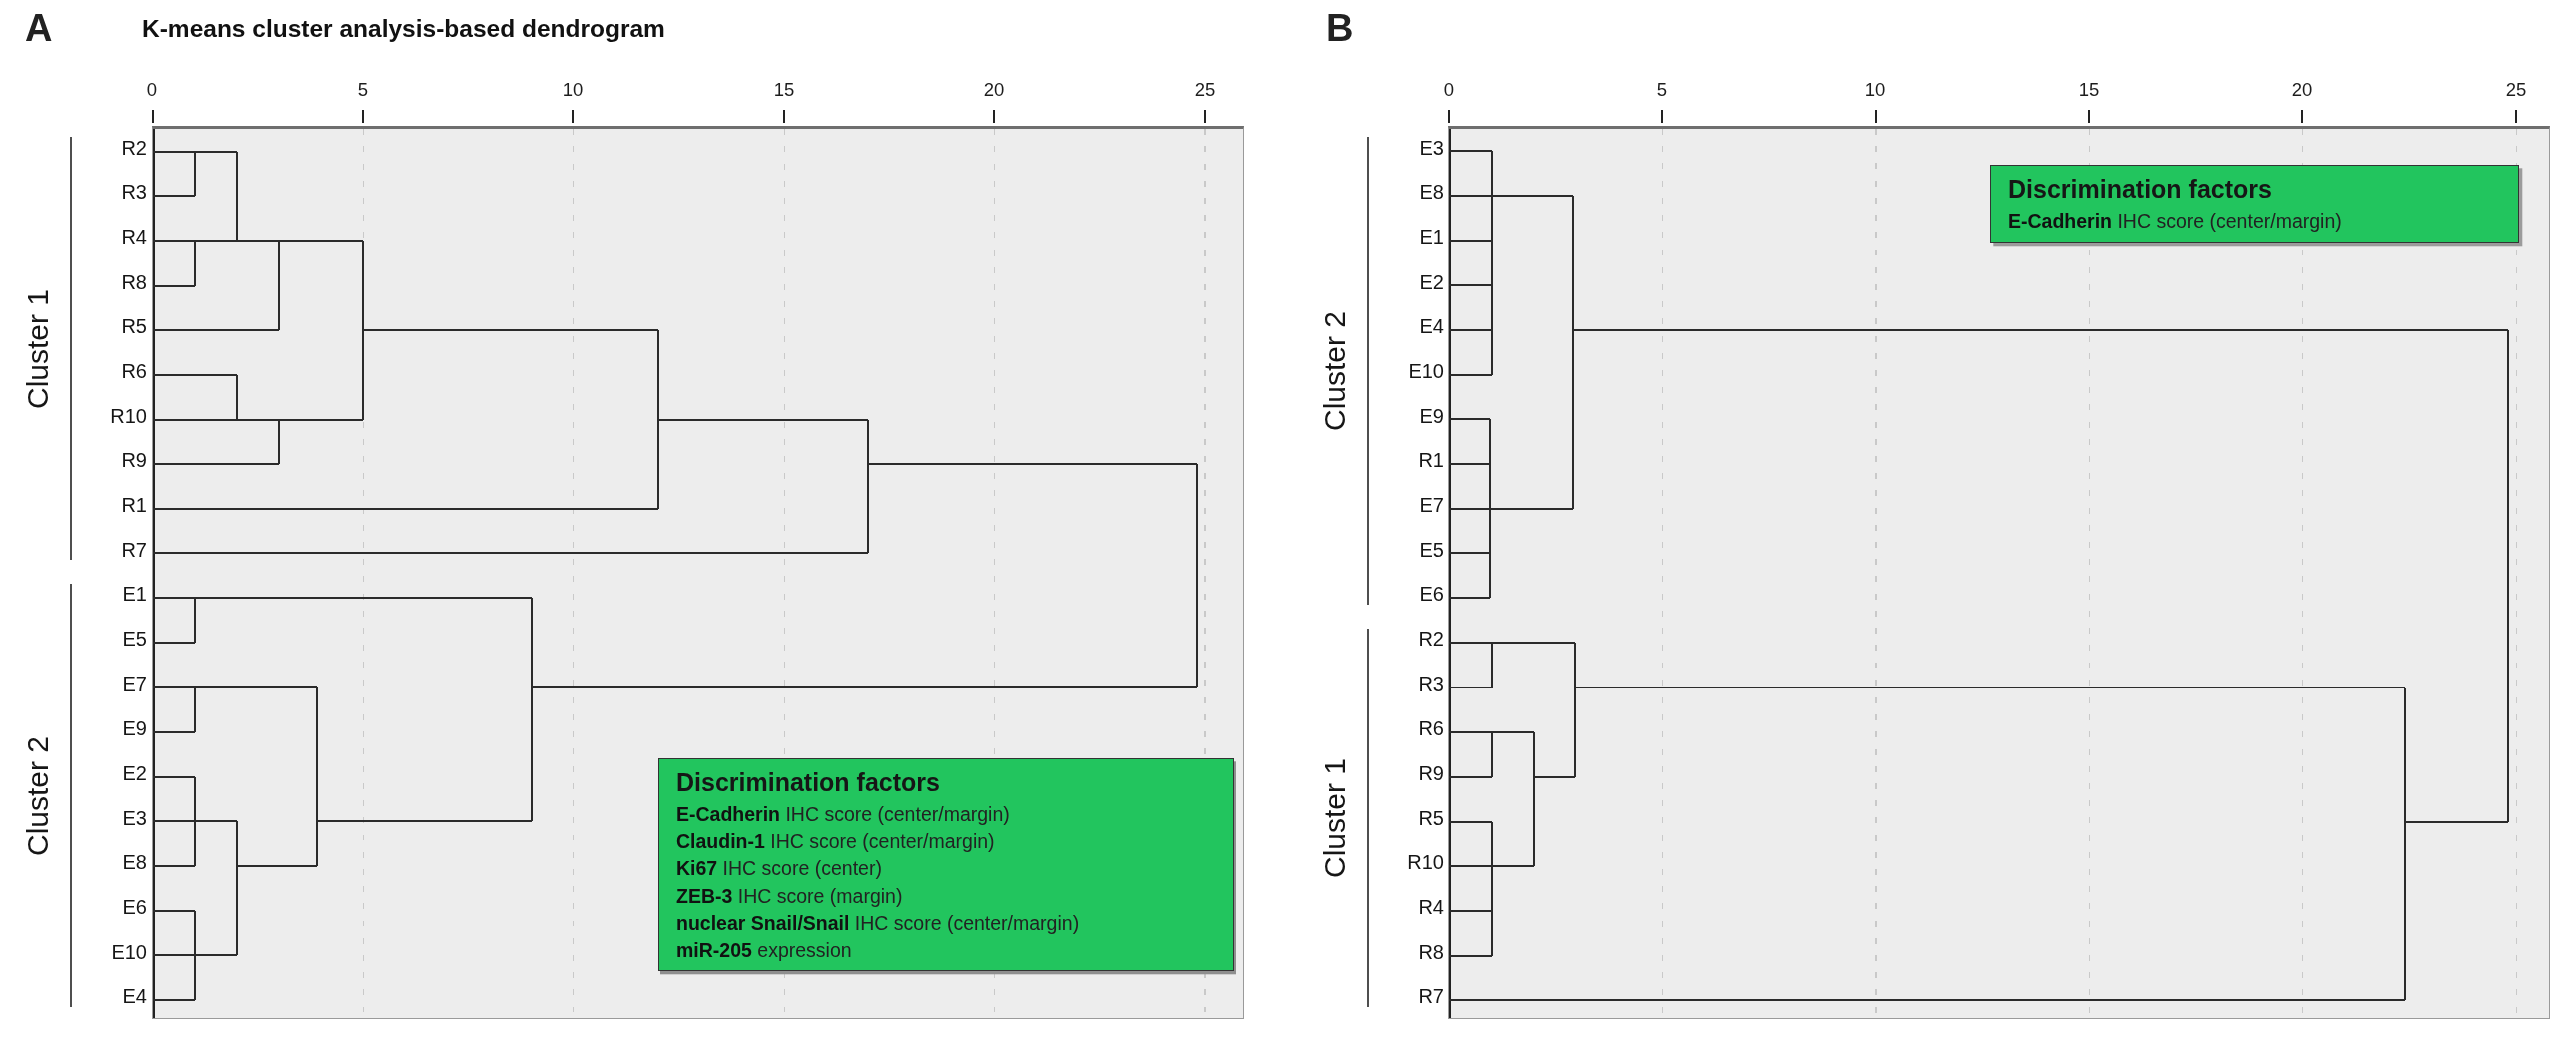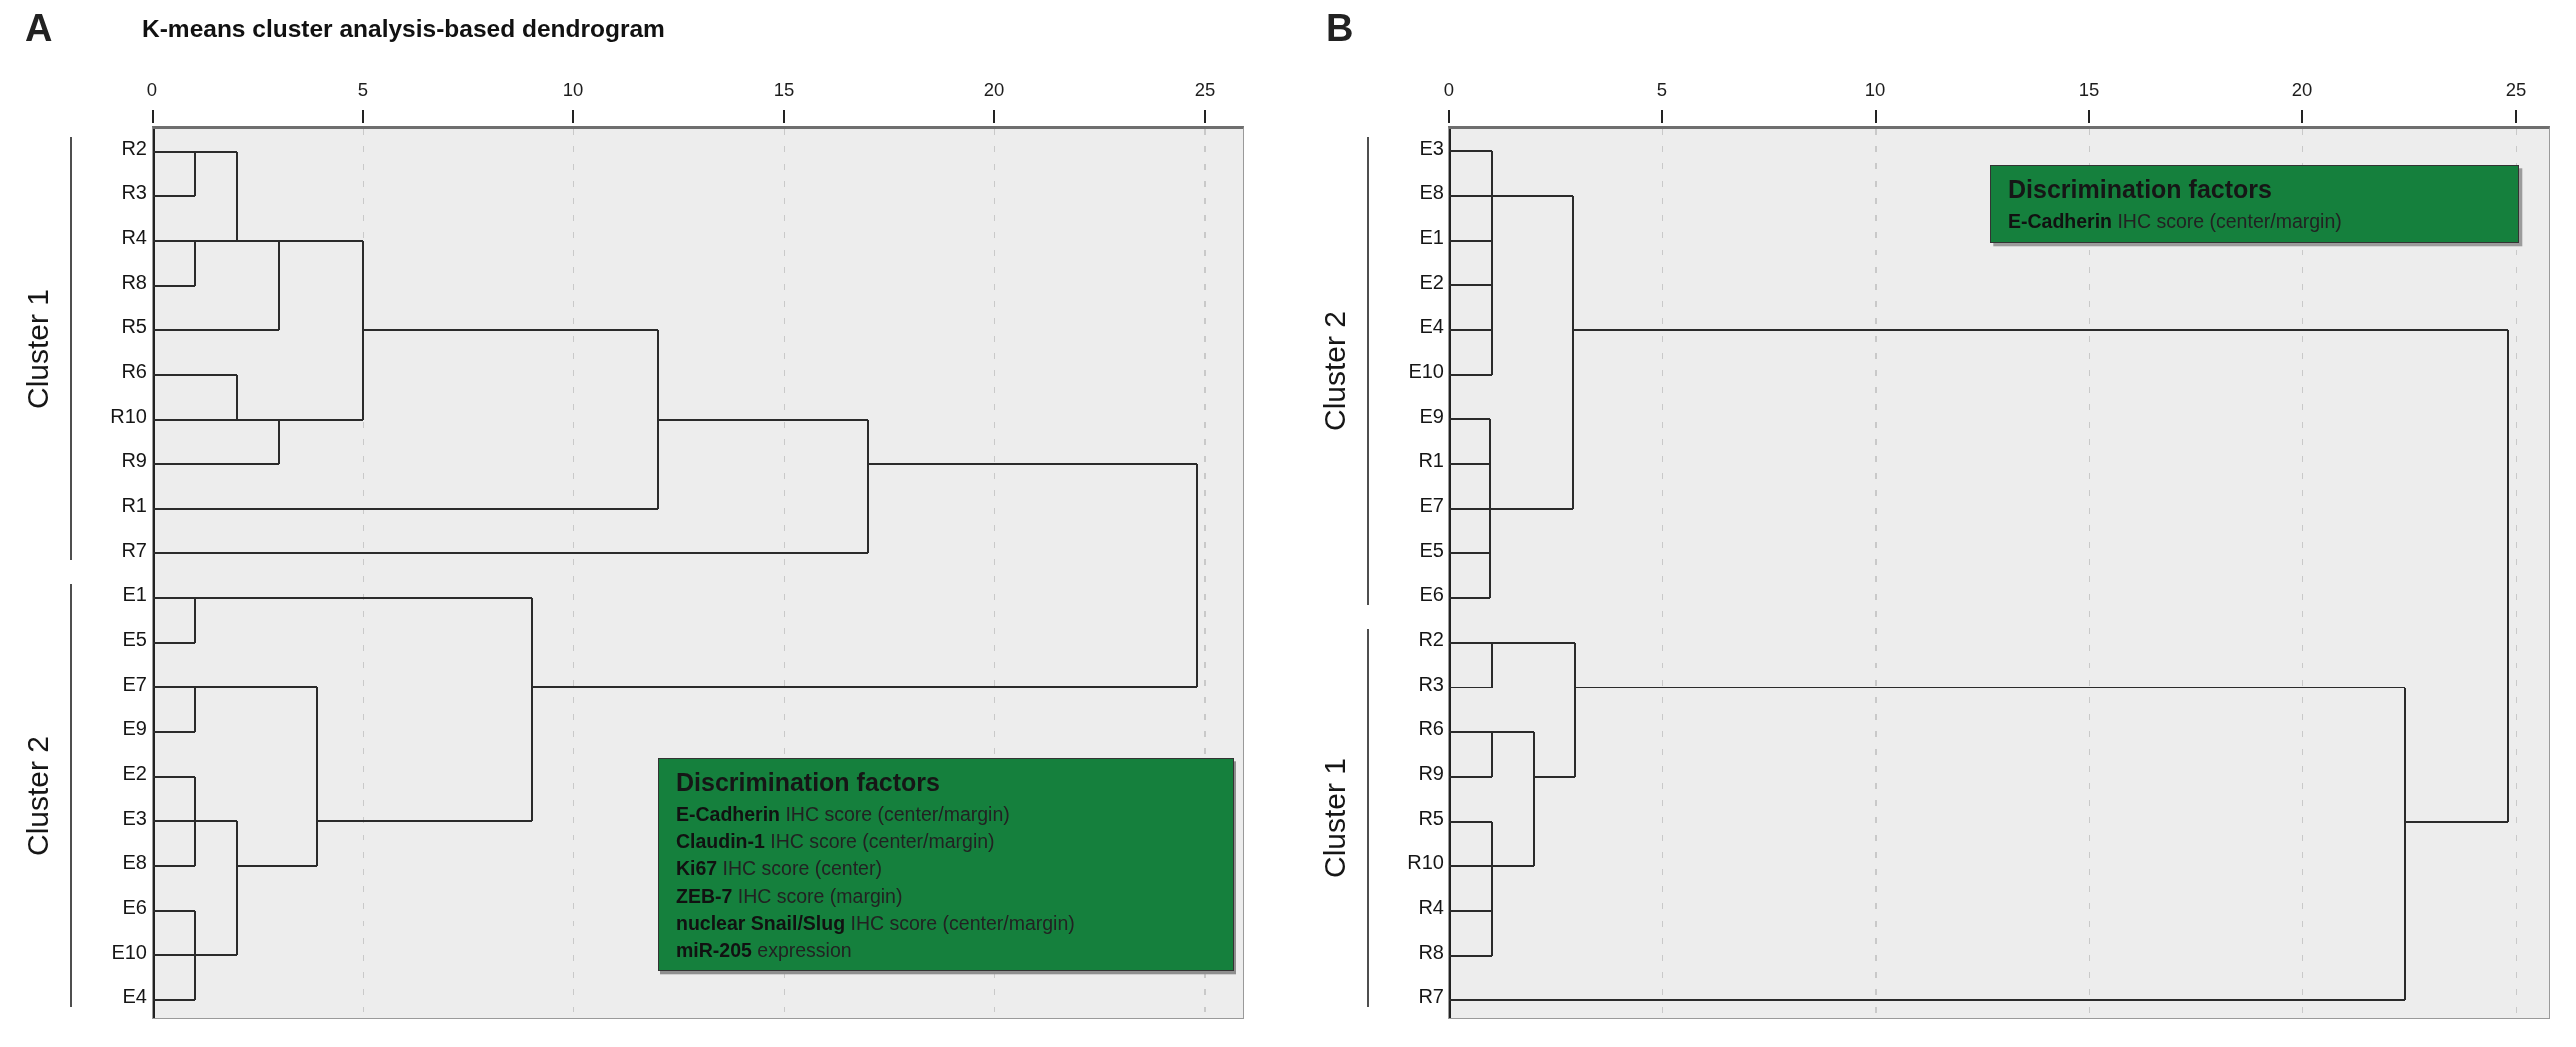--- a/index.html
+++ b/index.html
@@ -7,21 +7,21 @@
        font-family:"Liberation Sans","DejaVu Sans",sans-serif;color:#111;overflow:hidden;}
   .panel-letter{position:absolute;font-size:38px;font-weight:700;color:#222;}
   .panel-title{position:absolute;font-size:24.5px;font-weight:700;color:#111;white-space:nowrap;}
   .plot{position:absolute;background:#ededed;border:1.3px solid #9a9a9a;border-top:3.3px solid #6e6e6e;box-sizing:border-box;}
   .plot svg{position:absolute;left:0;top:0;}
   .tick-label{position:absolute;width:60px;text-align:center;font-size:18.5px;color:#1d1d1d;}
   .tick-mark{position:absolute;width:2px;height:13.2px;background:#222;}
   .leaf-label{position:absolute;width:99px;height:26.5px;line-height:26.5px;text-align:right;font-size:20px;color:#161616;}
   .cluster-line{position:absolute;width:2px;background:#4f4f4f;}
   .cluster-label{position:absolute;font-size:30px;color:#161616;white-space:nowrap;transform:translate(-50%,-50%) rotate(-90deg);}
-  .disc-box{position:absolute;background:#15803d;border:1.3px solid #333;box-sizing:border-box;padding:9.3px 16px 6.6px 17px;}
+  .disc-box{position:absolute;background:#22c55e;border:1.3px solid #333;box-sizing:border-box;padding:9.3px 16px 6.6px 17px;}
   .disc-box.shadow-b{box-shadow:3.3px 3.3px 0 #9b9b9b;}
   .disc-box.shadow-a{box-shadow:2px 3.3px 0 #8f8f8f;}
   .disc-title{font-size:25px;font-weight:700;color:#161616;margin-bottom:4px;}
   .disc-item{font-size:19.5px;color:#222;line-height:1.39;white-space:nowrap;}
   .disc-item b{color:#111;}
 </style>
 </head>
 <body>
 
 <div id="fig">
@@ -118,22 +118,22 @@
     <div class="leaf-label" style="left: 48px; top: 983px;">E4</div>
     <div class="cluster-line" style="left: 70px; top: 137px; height: 423px;"></div>
     <div class="cluster-label" style="left: 38px; top: 349px;">Cluster 1</div>
     <div class="cluster-line" style="left: 70px; top: 584px; height: 423px;"></div>
     <div class="cluster-label" style="left: 38px; top: 796px;">Cluster 2</div>
     <div class="disc-box shadow-a" style="left: 658px; top: 758px; width: 576px;">
       <div class="disc-title">Discrimination factors</div>
       <div class="disc-item"><b>E-Cadherin</b><span> IHC score (center/margin)</span></div>
       <div class="disc-item"><b>Claudin-1</b><span> IHC score (center/margin)</span></div>
       <div class="disc-item"><b>Ki67</b><span> IHC score (center)</span></div>
-      <div class="disc-item"><b>ZEB-7</b><span> IHC score (margin)</span></div>
-      <div class="disc-item"><b>nuclear Snail/Slug</b><span> IHC score (center/margin)</span></div>
+      <div class="disc-item"><b>ZEB-3</b><span> IHC score (margin)</span></div>
+      <div class="disc-item"><b>nuclear Snail/Snail</b><span> IHC score (center/margin)</span></div>
       <div class="disc-item"><b>miR-205</b><span> expression</span></div>
     </div>
     <div class="plot" style="left: 1448px; top: 126px; width: 1102px; height: 893px;">
       <svg width="1100" height="889" style="shape-rendering: crispedges;" viewBox="0 0 1662 1343">
         <line x1="322.5" y1="0" x2="322.5" y2="1350" stroke="#c9c9c9" stroke-width="2" stroke-dasharray="9 17"></line>
         <line x1="645" y1="0" x2="645" y2="1350" stroke="#c9c9c9" stroke-width="2" stroke-dasharray="9 17"></line>
         <line x1="967.5" y1="0" x2="967.5" y2="1350" stroke="#c9c9c9" stroke-width="2" stroke-dasharray="9 17"></line>
         <line x1="1290" y1="0" x2="1290" y2="1350" stroke="#c9c9c9" stroke-width="2" stroke-dasharray="9 17"></line>
         <line x1="1612.5" y1="0" x2="1612.5" y2="1350" stroke="#c9c9c9" stroke-width="2" stroke-dasharray="9 17"></line>
         <line x1="1" y1="0" x2="1" y2="1350" stroke="#222222" stroke-width="3"></line>

